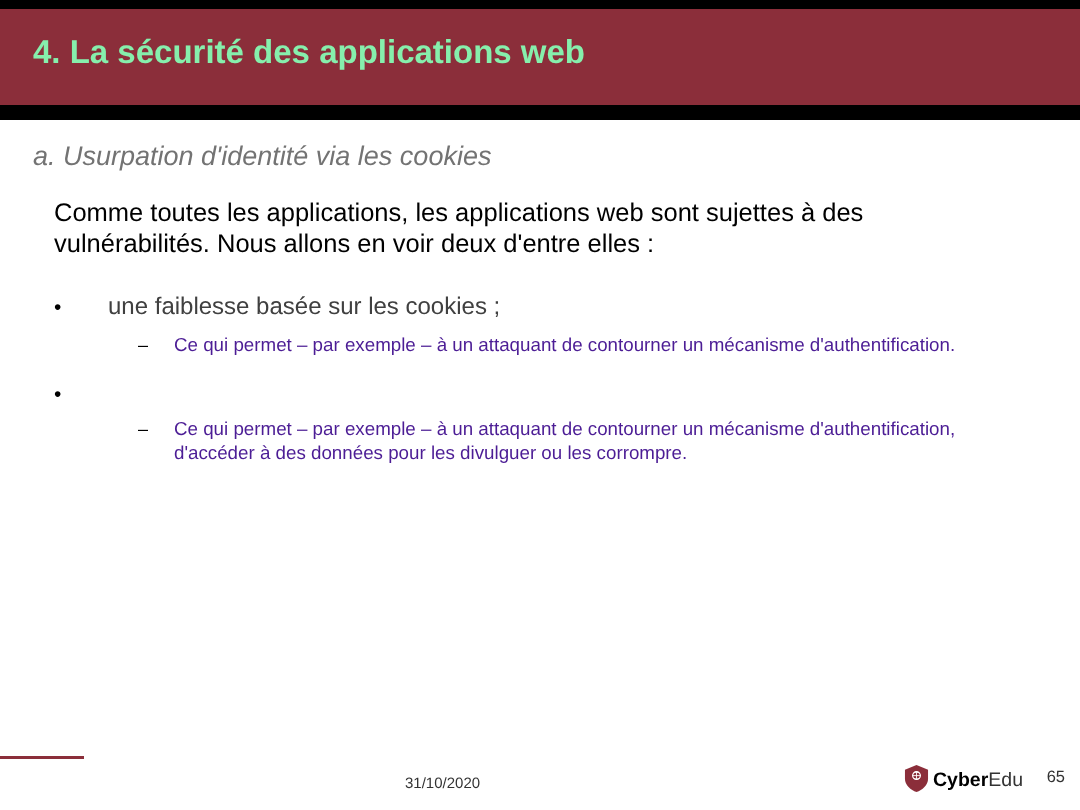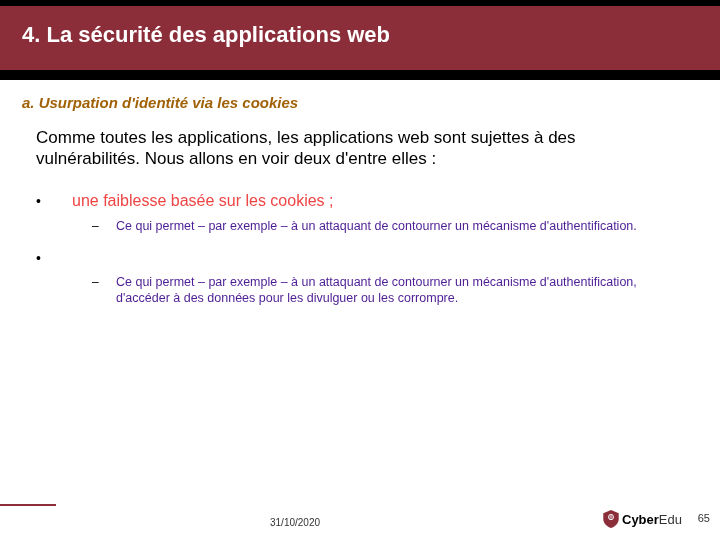--- a/index.html
+++ b/index.html
@@ -6,35 +6,35 @@
   body {
     width: 720px;
     height: 540px;
     font-family: Arial, Helvetica, sans-serif;
     background: #ffffff;
     position: relative;
     overflow: hidden;
   }
   .title-bar {
     background: #8b2e3a;
-    color: #ffffff;
+    color: #86efac;
     padding: 16px 22px 22px 22px;
     font-size: 22px;
     font-weight: bold;
     border-top: 6px solid #000000;
     border-bottom: 10px solid #000000;
   }
   .content {
     padding: 14px 22px 0 22px;
   }
   .subtitle {
-    font-size: 15px;
-    font-weight: bold;
+    font-size: 18px;
+    font-weight: normal;
     font-style: italic;
-    color: #a16207;
+    color: #737373;
     margin-bottom: 16px;
   }
   .intro {
     font-size: 17px;
     color: #000000;
     margin: 0 14px 22px 14px;
     line-height: 1.25;
   }
   ul.level1 {
     list-style: none;
@@ -47,21 +47,21 @@
     display: flex;
     align-items: baseline;
   }
   ul.level1 .bullet {
     width: 36px;
     flex-shrink: 0;
     font-size: 14px;
   }
   ul.level1 .text1 {
     font-size: 16px;
-    color: #ef4444;
+    color: #404040;
   }
   ul.level2 {
     list-style: none;
     margin-top: 8px;
     margin-left: 56px;
   }
   ul.level2 > li > .row {
     display: flex;
     align-items: baseline;
   }

